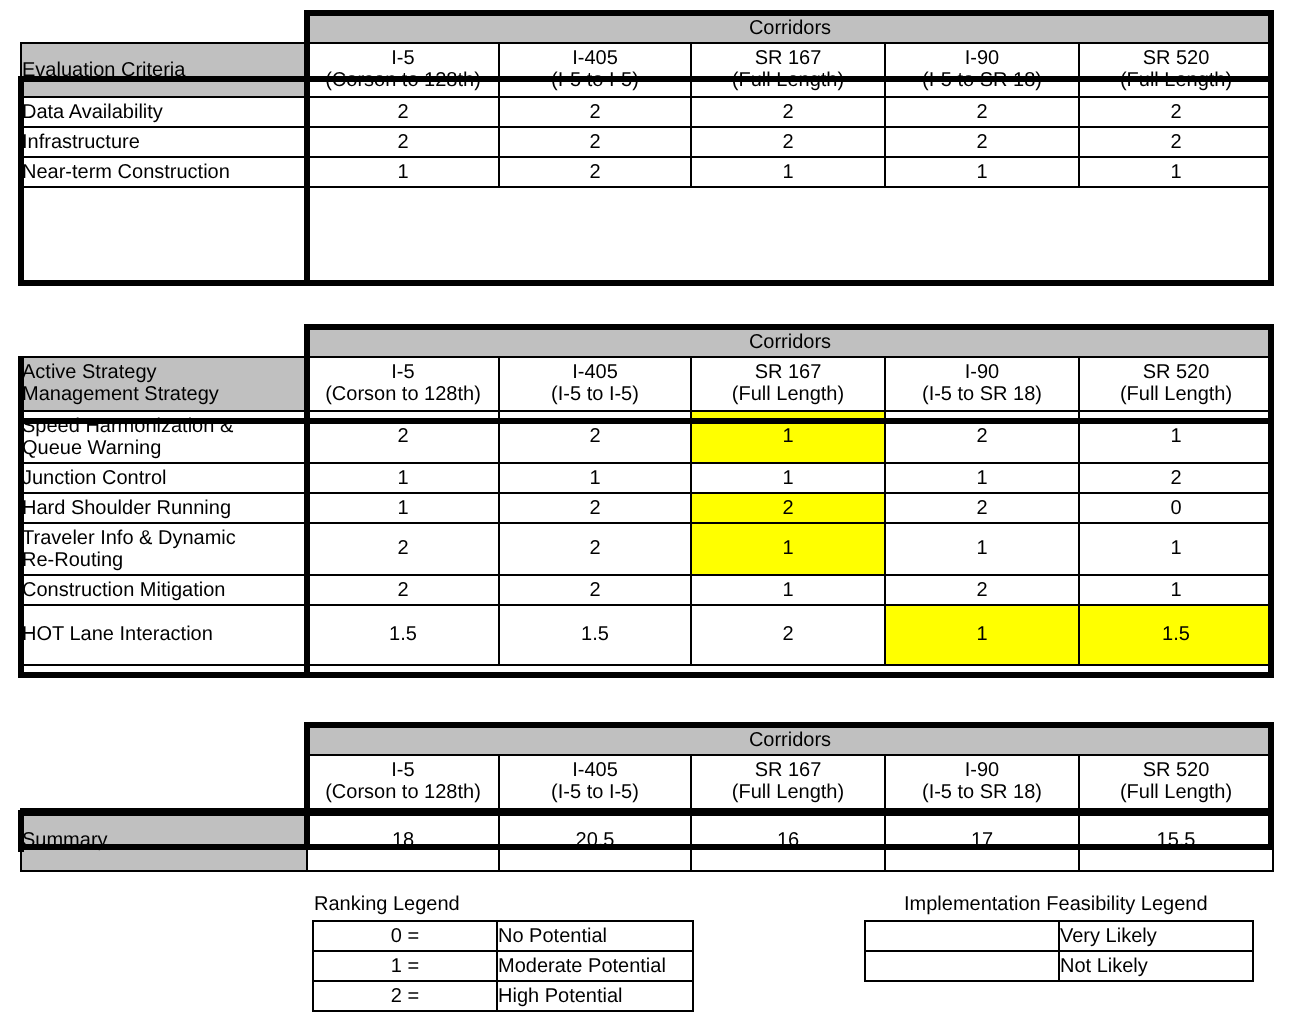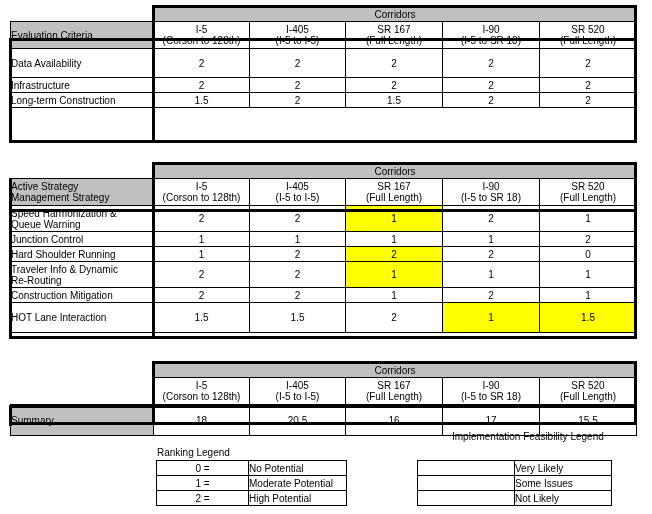--- a/index.html
+++ b/index.html
@@ -136,43 +136,43 @@
       <td class="colhead">
         <span class="l1">I-90</span>
         <span class="l2">(I-5 to SR 18)</span>
       </td>
       <td class="colhead">
         <span class="l1">SR 520</span>
         <span class="l2">(Full Length)</span>
       </td>
     </tr>
 
-    <tr style="height:29px">
+    <tr style="height:15px">
       <td class="lbl">Data Availability</td>
       <td class="num">2</td>
       <td class="num">2</td>
       <td class="num">2</td>
       <td class="num">2</td>
       <td class="num">2</td>
     </tr>
     <tr style="height:15px">
       <td class="lbl">Infrastructure</td>
       <td class="num">2</td>
       <td class="num">2</td>
       <td class="num">2</td>
       <td class="num">2</td>
       <td class="num">2</td>
     </tr>
     <tr style="height:15px">
-      <td class="lbl">Long-term Construction</td>
-      <td class="num">1.5</td>
-      <td class="num">2</td>
-      <td class="num">1.5</td>
-      <td class="num">2</td>
-      <td class="num">2</td>
+      <td class="lbl">Near-term Construction</td>
+      <td class="num">1</td>
+      <td class="num">2</td>
+      <td class="num">1</td>
+      <td class="num">1</td>
+      <td class="num">1</td>
     </tr>
   </tbody>
 </table>
 
 <div class="rule" style="left:153px; top:5px;  width:483px; height:3px;"></div>
 <div class="rule" style="left:9px;   top:39px; width:3px;   height:104px;"></div>
 <div class="rule" style="left:634px; top:5px;  width:3px;   height:138px;"></div>
 <div class="rule" style="left:9px;  top:38px; width:628px; height:3px;"></div>
 <div class="rule" style="left:9px;   top:140px;width:628px; height:3px;"></div>
 <div class="rule" style="left:152px; top:5px; width:3px;  height:138px;"></div>
@@ -357,33 +357,29 @@
       <td class="legend-key">1 =</td>
       <td class="legend-val">Moderate Potential</td>
     </tr>
     <tr>
       <td class="legend-key">2 =</td>
       <td class="legend-val">High Potential</td>
     </tr>
   </tbody>
 </table>
 
-<div class="legend-title" style="left:452px; top:431px;">Implementation Feasibility Legend</div>
-<table class="tbl legend-tbl" style="left:417px; top:460px; width:194px;">
+<div class="legend-title" style="left:452px; top:447px;">Implementation Feasibility Legend</div>
+<table class="tbl legend-tbl" style="left:432px; top:460px; width:194px;">
   <colgroup>
       <col style="width:97px">
       <col style="width:97px">
     </colgroup>
   <tbody>
     <tr>
       <td class="legend-swatch sw-white"></td>
       <td class="legend-val">Very Likely</td>
     </tr>
     <tr>
-      <td class="legend-swatch sw-yellow"></td>
-      <td class="legend-val">Some Issues</td>
-    </tr>
-    <tr>
       <td class="legend-swatch sw-red"></td>
       <td class="legend-val">Not Likely</td>
     </tr>
   </tbody>
 </table>
 
 </body></html>

